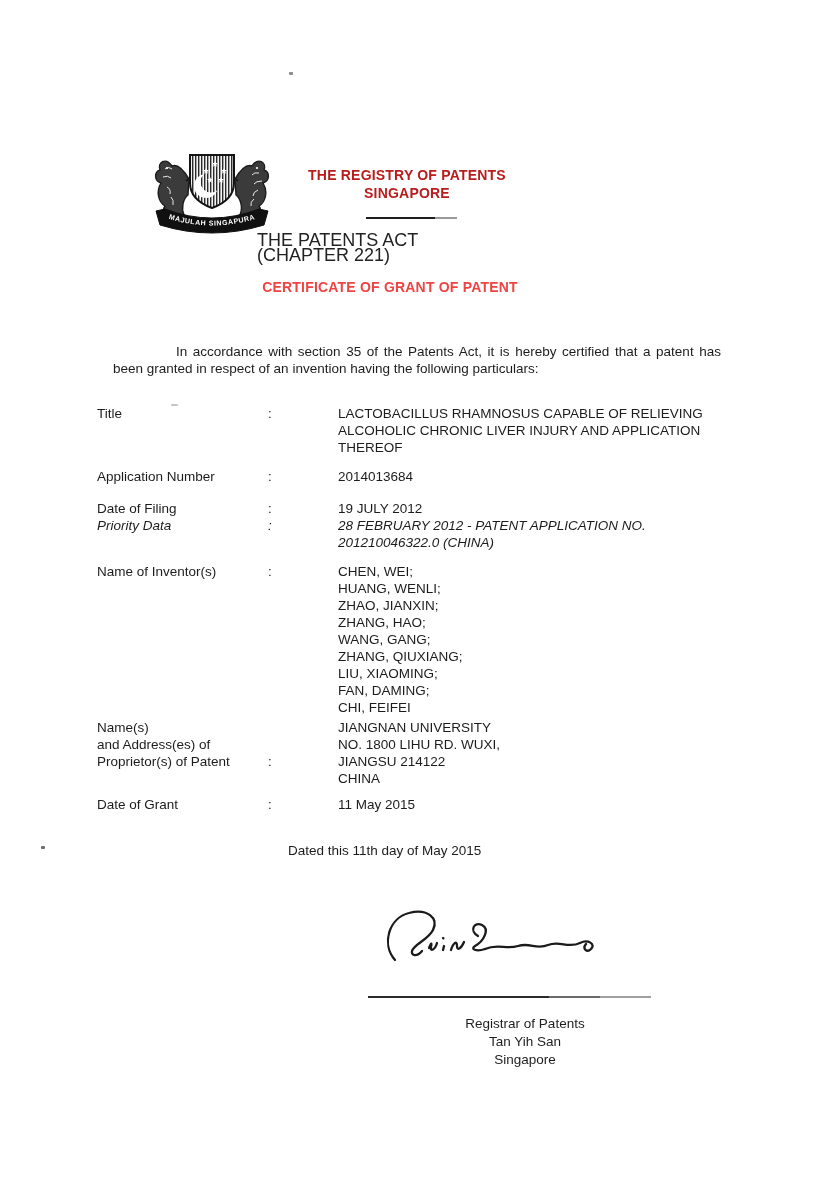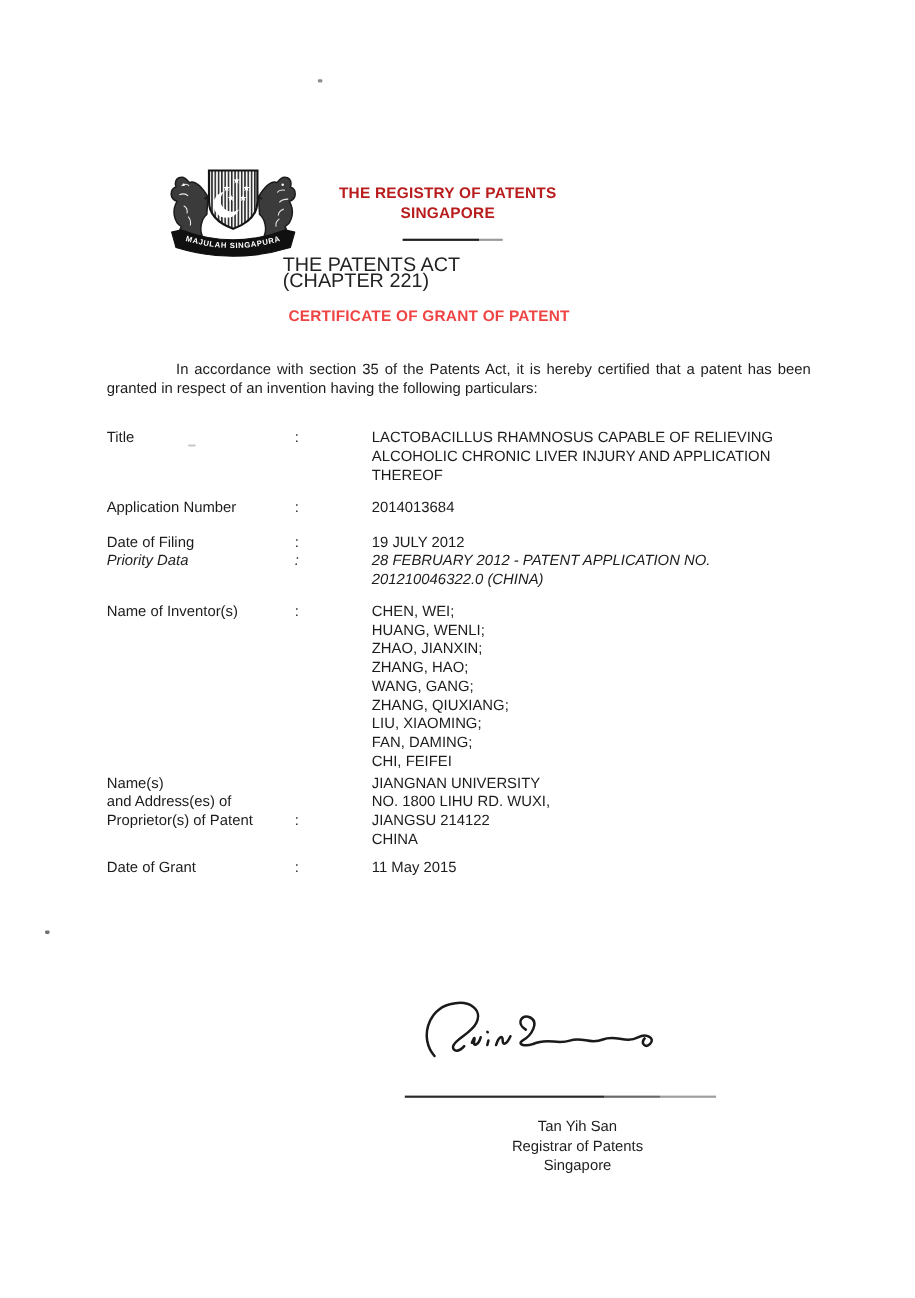--- a/index.html
+++ b/index.html
@@ -24,21 +24,21 @@
     font-weight:bold;font-size:14px;line-height:17.5px;color:#b91c1c;letter-spacing:.2px;}
   .head-rule{position:absolute;left:366px;top:217px;width:91px;height:2px;
     background:linear-gradient(to right,#1e1e1e 0 76%,#9a9a9a 76% 100%);}
   .act-block{position:absolute;left:257px;top:233px;width:300px;text-align:left;
     font-size:18px;line-height:15px;color:#222;}
   .cert-title{position:absolute;left:0;top:279px;width:780px;text-align:center;
     font-weight:bold;font-size:14px;color:#ef4444;letter-spacing:.2px;}
 
   
   .content{position:absolute;left:97px;top:327px;width:640px;font-size:13.5px;line-height:17px;}
-  .intro{margin:0;text-align:justify;text-indent:63px;}
+  .intro{margin:16px;text-align:justify;text-indent:63px;}
   .row{display:grid;grid-template-columns:146px 45px 1fr;align-items:start;gap:25px;}
   .row .lbl,.row .val{white-space:nowrap;}
   .row.r-title{margin-top:28px;}
   .row.r-appnum{margin-top:12px;}
   .row.r-filing{margin-top:15px;}
   .row.r-priority{margin-top:0;font-style:italic;}
   .row.r-inventors{margin-top:12px;}
   .row.r-prop{margin-top:3px;}
   .row.r-prop .sep{padding-top:34px;}
   .row.r-grant{margin-top:9px;}
@@ -190,37 +190,38 @@
     </div>
 
     <div class="row r-grant">
       <div class="lbl">Date of Grant</div>
       <div class="sep">:</div>
       <div class="val">
         <div>11 May 2015</div>
       </div>
     </div>
 
+    <div class="dated-line">Dated this 11th day of May 2015</div>
   </div>
 
   <div class="signature">
     <svg width="232" height="68" viewBox="0 0 232 68" xmlns="http://www.w3.org/2000/svg">
       <g fill="none" stroke="#1a1a1a" stroke-width="2.3" stroke-linecap="round">
         <path d="M12,52 C-2,36 6,10 26,5 C44,0 56,10 50,22 C45,32 31,36 29,43 C28,48 34,49 39,43"></path>
         <path d="M46,40 C48,35 49,34 48,39 C47,44 52,42 54,35"></path>
         <path d="M61,38 L60,42"></path>
         <path d="M60,30 l0.4,0.4"></path>
         <path d="M68,42 C70,35 74,32 74,38 C74,43 78,41 81,34"></path>
         <path d="M95,28 C86,23 91,13 99,17 C107,21 101,33 92,38 C87,41 93,44 102,41"></path>
         <path d="M102,41 C115,35 123,42 135,38 C147,34 153,42 165,37 C177,32 185,41 197,35 C205,31 213,36 208,41 C204,45 199,41 203,36"></path>
       </g>
     </svg>
   </div>
 
   <div class="sig-rule"></div>
 
   <div class="signatory">
+    <div>Registrar of Patents</div>
     <div>Tan Yih San</div>
-    <div>Registrar of Patents</div>
     <div>Singapore</div>
   </div>
 
 </div>
 
 </body></html>

